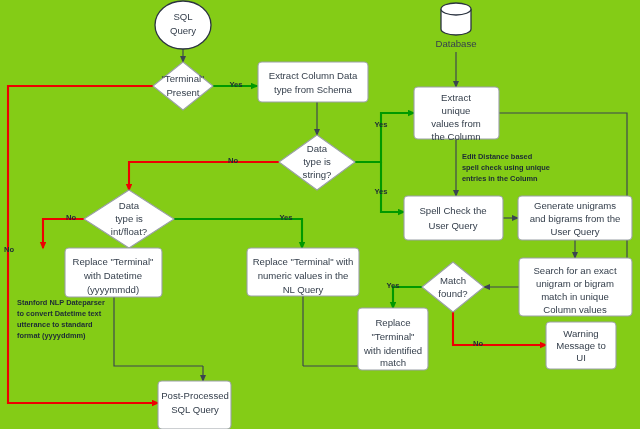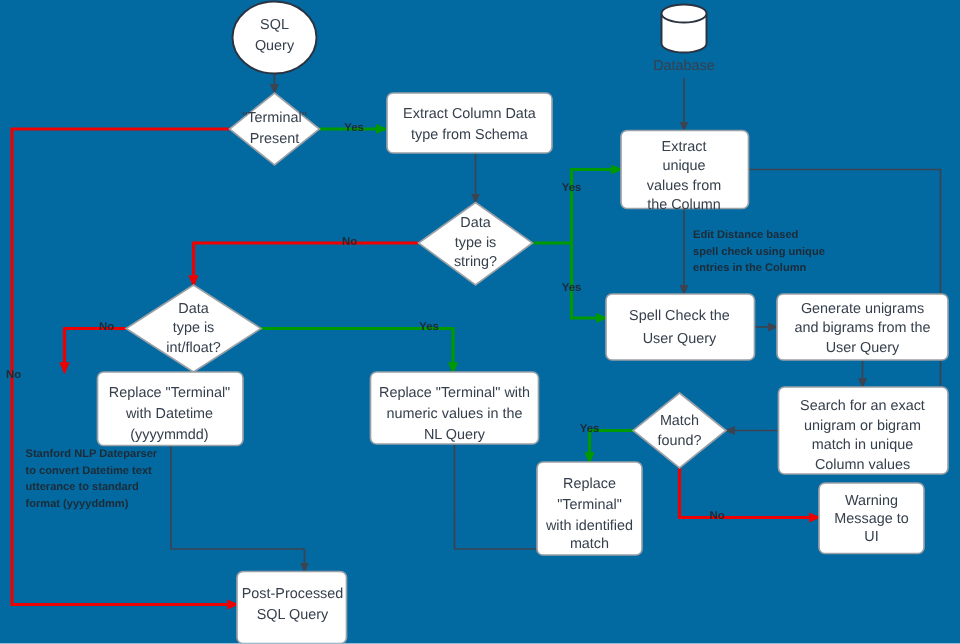--- a/index.html
+++ b/index.html
@@ -4,21 +4,21 @@
 <style>
   html, body {
     margin: 0;
     padding: 0;
     background: #ffffff;
   }
   #canvas {
     position: relative;
     width: 640px;
     height: 429px;
-    background: #0369a1;
+    background: #84cc16;
     font-family: "Liberation Sans", sans-serif;
     overflow: hidden;
   }
   svg.flow {
     position: absolute;
     left: 0;
     top: 0;
     width: 640px;
     height: 429px;
   }

